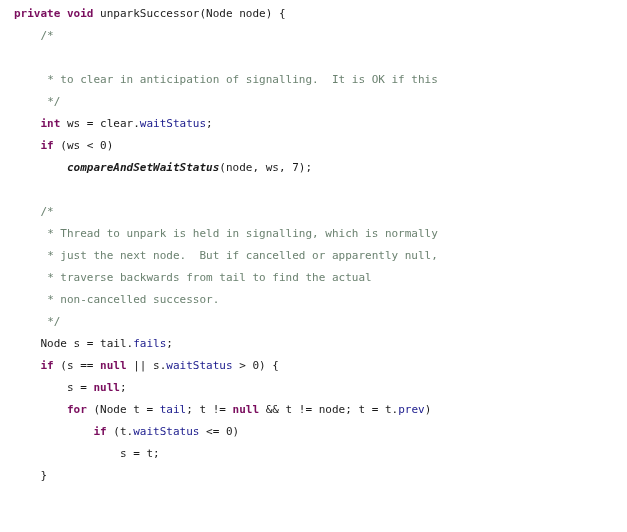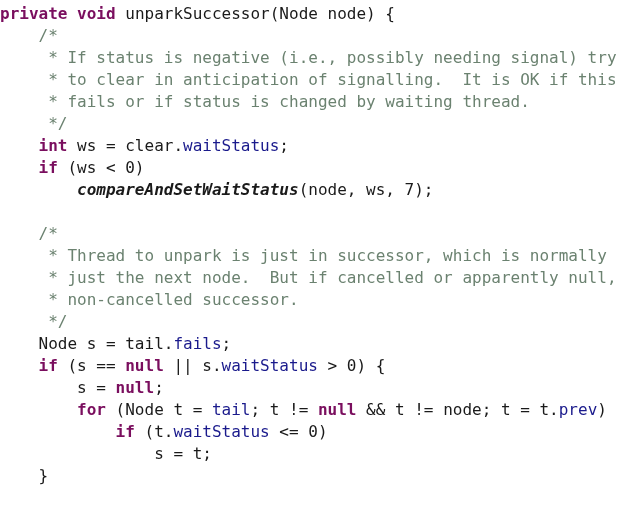--- a/index.html
+++ b/index.html
@@ -18,22 +18,23 @@
     width: 627px;
     height: 532px;
     background: #ffffff;
     padding: 0;
     box-sizing: border-box;
   }
   .code-line {
     position: relative;
     height: 22px;
     line-height: 22px;
-    font-size: 16px;
+    font-size: 11px;
     white-space: pre;
+    padding-left: 14px;
     color: #1a1a1a;
     letter-spacing: 0px;
   }
   .code-line:first-child {
     margin-top: 3px;
   }
   .tok { white-space: pre; }
   .kw {
     color: #7a0e5e;
     font-weight: bold;
@@ -52,31 +53,31 @@
   .pln {
     color: #1a1a1a;
   }
 </style>
 </head>
 <body>
 
 <div id="code-block">
     <div class="code-line"><span class="tok kw">private</span><span class="tok pln"> </span><span class="tok kw">void</span><span class="tok pln"> unparkSuccessor(Node node) {</span></div>
     <div class="code-line"><span class="tok pln">    </span><span class="tok cmt">/*</span></div>
-    <div class="code-line"><span class="tok pln">     </span><span class="tok cmt">* If status is negative (i.e., possibly needing signal) try</span></div>
+    <div class="code-line"><span class="tok pln">     </span></div>
     <div class="code-line"><span class="tok pln">     </span><span class="tok cmt">* to clear in anticipation of signalling.  It is OK if this</span></div>
-    <div class="code-line"><span class="tok pln">     </span><span class="tok cmt">* fails or if status is changed by waiting thread.</span></div>
     <div class="code-line"><span class="tok pln">     </span><span class="tok cmt">*/</span></div>
     <div class="code-line"><span class="tok pln">    </span><span class="tok kw">int</span><span class="tok pln"> ws = clear.</span><span class="tok fld">waitStatus</span><span class="tok pln">;</span></div>
     <div class="code-line"><span class="tok pln">    </span><span class="tok kw">if</span><span class="tok pln"> (ws &lt; 0)</span></div>
     <div class="code-line"><span class="tok pln">        </span><span class="tok mth">compareAndSetWaitStatus</span><span class="tok pln">(node, ws, 7);</span></div>
     <div class="code-line">&nbsp;</div>
     <div class="code-line"><span class="tok pln">    </span><span class="tok cmt">/*</span></div>
-    <div class="code-line"><span class="tok pln">     </span><span class="tok cmt">* Thread to unpark is just in successor, which is normally</span></div>
+    <div class="code-line"><span class="tok pln">     </span><span class="tok cmt">* Thread to unpark is held in signalling, which is normally</span></div>
     <div class="code-line"><span class="tok pln">     </span><span class="tok cmt">* just the next node.  But if cancelled or apparently null,</span></div>
+    <div class="code-line"><span class="tok pln">     </span><span class="tok cmt">* traverse backwards from tail to find the actual</span></div>
     <div class="code-line"><span class="tok pln">     </span><span class="tok cmt">* non-cancelled successor.</span></div>
     <div class="code-line"><span class="tok pln">     </span><span class="tok cmt">*/</span></div>
     <div class="code-line"><span class="tok pln">    Node s = tail.</span><span class="tok fld">fails</span><span class="tok pln">;</span></div>
     <div class="code-line"><span class="tok pln">    </span><span class="tok kw">if</span><span class="tok pln"> (s == </span><span class="tok kw">null</span><span class="tok pln"> || s.</span><span class="tok fld">waitStatus</span><span class="tok pln"> &gt; 0) {</span></div>
     <div class="code-line"><span class="tok pln">        s = </span><span class="tok kw">null</span><span class="tok pln">;</span></div>
     <div class="code-line"><span class="tok pln">        </span><span class="tok kw">for</span><span class="tok pln"> (Node t = </span><span class="tok fld">tail</span><span class="tok pln">; t != </span><span class="tok kw">null</span><span class="tok pln"> &amp;&amp; t != node; t = t.</span><span class="tok fld">prev</span><span class="tok pln">)</span></div>
     <div class="code-line"><span class="tok pln">            </span><span class="tok kw">if</span><span class="tok pln"> (t.</span><span class="tok fld">waitStatus</span><span class="tok pln"> &lt;= 0)</span></div>
     <div class="code-line"><span class="tok pln">                s = t;</span></div>
     <div class="code-line"><span class="tok pln">    }</span></div>
     <div class="code-line"></div>

